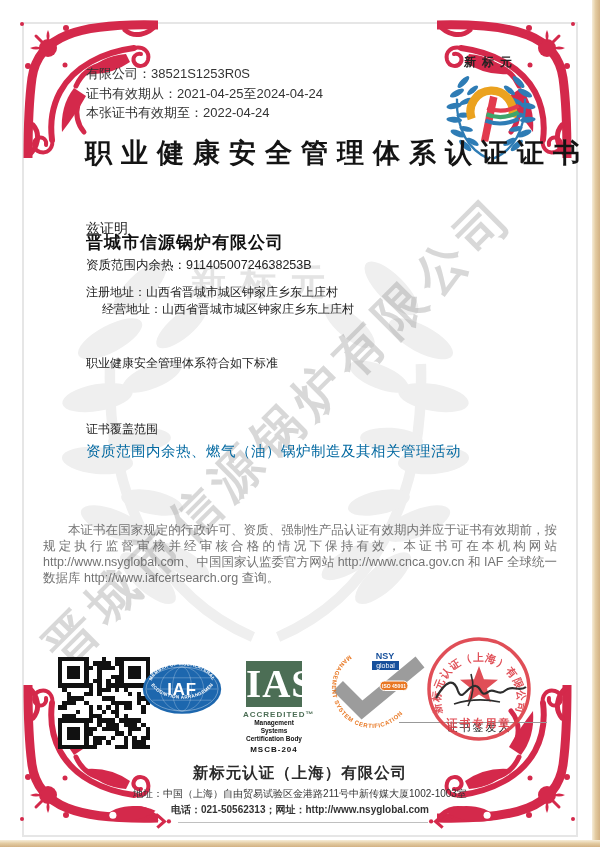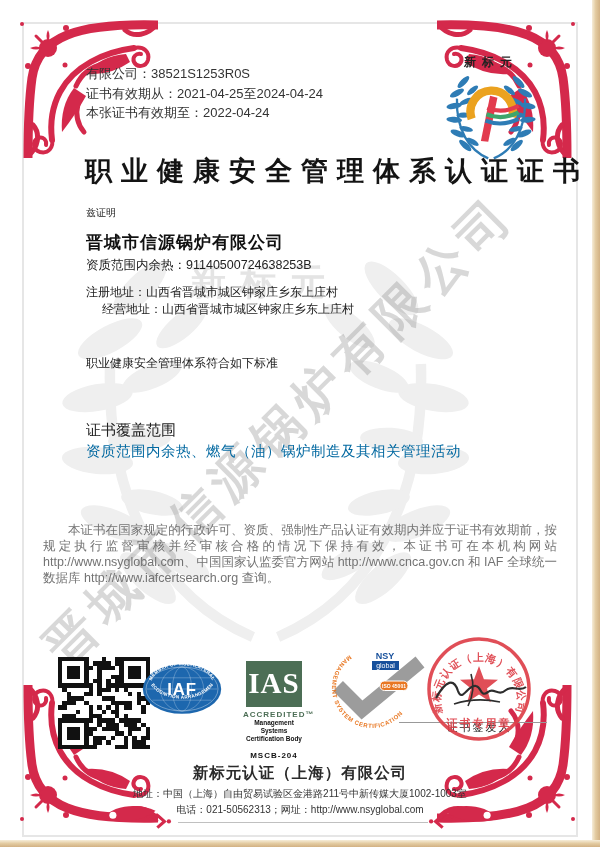--- a/index.html
+++ b/index.html
@@ -25,50 +25,50 @@
   .wm-diag{position:absolute;left:280px;top:430px;width:720px;text-align:center;font-size:50px;font-weight:bold;
       letter-spacing:8px;color:rgba(125,125,125,0.30);white-space:nowrap;
       transform:translate(-50%,-50%) rotate(-45deg);z-index:0;}
   .content{position:absolute;left:0;top:0;width:100%;height:100%;z-index:1;}
   
   .meta{position:absolute;left:86px;top:64px;font-size:13px;line-height:19.5px;color:#333;}
   
   .logo{position:absolute;left:432px;top:54px;width:118px;text-align:center;}
   .logo .brand{font-size:12px;font-weight:bold;letter-spacing:6px;color:#222;}
   .logo svg{display:block;margin:0 auto;width:92px;height:92px;}
-  .title{position:absolute;left:85px;top:153px;font-size:27px;font-weight:bold;letter-spacing:9px;color:#141414;white-space:nowrap;}
-  .intro{position:absolute;left:86px;top:206px;font-size:10px;color:#222;}
+  .title{position:absolute;left:85px;top:135px;font-size:27px;font-weight:bold;letter-spacing:9px;color:#141414;white-space:nowrap;}
+  .intro{position:absolute;left:86px;top:220px;font-size:14px;color:#222;}
   .company{position:absolute;left:86px;top:231px;font-size:17px;font-weight:bold;letter-spacing:1px;color:#111;}
   .credit{position:absolute;left:86px;top:257px;font-size:12.5px;color:#222;}
   .addr1{position:absolute;left:86px;top:284px;font-size:12px;color:#222;}
   .addr2{position:absolute;left:102px;top:301px;font-size:12px;color:#222;}
   .std-intro{position:absolute;left:86px;top:355px;font-size:12px;color:#222;}
   .std-code{position:absolute;left:85px;top:372px;font-size:23px;font-weight:bold;color:#111;letter-spacing:1px;}
-  .scope-label{position:absolute;left:86px;top:421px;font-size:15px;color:#222;}
+  .scope-label{position:absolute;left:86px;top:421px;font-size:12px;color:#222;}
   .scope-text{position:absolute;left:86px;top:442px;font-size:14.5px;color:#0369a1;letter-spacing:0.5px;}
   .legal{position:absolute;left:43px;top:522px;width:514px;font-size:12.5px;line-height:16px;
       text-indent:2em;text-align:justify;color:#737373;}
   
   .qr{position:absolute;left:58px;top:657px;width:92px;height:92px;}
   .iaf{position:absolute;left:142px;top:663px;width:80px;height:52px;}
   .ias{position:absolute;left:243px;top:661px;width:62px;text-align:center;}
   .ias-box{width:56px;height:46px;margin:0 auto;background:#4c6e55;color:#fff;font-family:"Liberation Serif","DejaVu Serif",serif;
-      font-weight:bold;font-size:29px;line-height:45px;text-align:center;letter-spacing:1px;}
+      font-weight:bold;font-size:39px;line-height:45px;text-align:center;letter-spacing:1px;}
   .ias-acc{margin-top:3px;font-size:8px;font-weight:bold;color:#4c6e55;letter-spacing:1px;}
   .ias-s{font-size:6.5px;font-weight:bold;color:#111;line-height:8px;}
-  .ias-m{font-size:8px;font-weight:bold;color:#111;margin-top:8px;letter-spacing:1px;}
+  .ias-m{font-size:8px;font-weight:bold;color:#111;margin-top:2px;letter-spacing:1px;}
   .nsy{position:absolute;left:322px;top:648px;width:110px;height:82px;}
   .stamp{position:absolute;left:424px;top:634px;width:110px;height:110px;opacity:0.92;z-index:3;}
   .sig-line{position:absolute;left:399px;top:722px;width:148px;border-top:1px solid #999;z-index:2;}
   .signer{position:absolute;left:424px;top:720px;width:110px;text-align:center;font-size:11px;letter-spacing:2px;color:#222;}
   
   .f-company{position:absolute;left:0;top:763px;width:100%;text-align:center;font-size:15.5px;font-weight:bold;
       letter-spacing:1px;color:#2a2a2a;}
   .f-addr{position:absolute;left:0;top:787px;width:100%;text-align:center;font-size:10px;color:#333;}
-  .f-contact{position:absolute;left:0;top:803px;width:100%;text-align:center;font-size:10px;color:#333;}
+  .f-contact{position:absolute;left:0;top:803px;width:100%;text-align:center;font-size:10px;color:#333;font-weight:bold;}
   .f-line{position:absolute;left:178px;top:822px;width:250px;border-top:1px solid #c0c0c0;}
   .f-orn{position:absolute;top:801px;width:76px;height:32px;color:#d4294b;}
   .f-orn.l{left:98px;}
   .f-orn.r{left:426px;transform:scaleX(-1);}
 </style>
 </head>
 <body>
 
 <div class="page">
 

